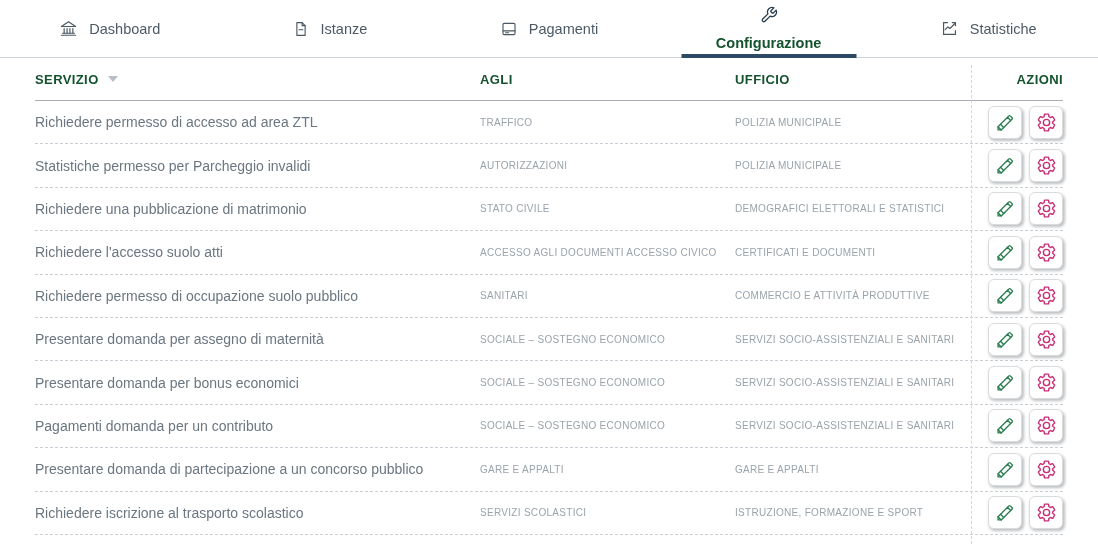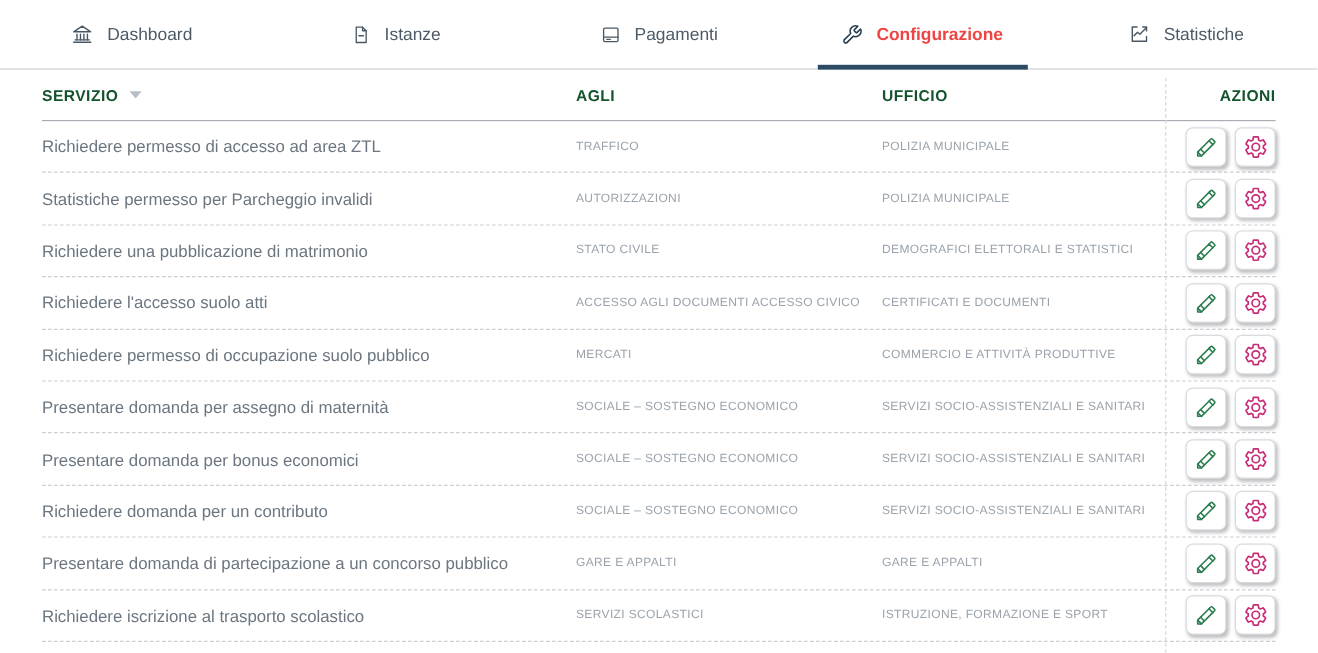--- a/index.html
+++ b/index.html
@@ -4,21 +4,21 @@
 <style>
   * { margin:0; padding:0; box-sizing:border-box; }
   html,body { width:1098px; height:544px; background:#ffffff; overflow:hidden;
               font-family:"Liberation Sans", sans-serif; }
 
   
   .nav { display:flex; height:58px; border-bottom:1px solid #cdd2d6; }
   .tab { flex:1; display:flex; align-items:center; justify-content:center; gap:11px;
          color:#4d5a66; font-size:14.5px; cursor:pointer; position:relative;text-align:right; }
   .tab .ticon { display:flex; align-items:center; }
-  .tab.active { color:#ef4444; font-weight:bold; }
+  .tab.active { color:#14532d; font-weight:bold;flex-direction:column; }
   .tab.active::after { content:""; position:absolute; bottom:-1px; left:50%;
          transform:translateX(-50%); width:175px; height:4px; background:#2c4a63; }
 
   
   .table-wrap { position:relative; margin:0 35px; }
   .v-divider { position:absolute; left:936px; top:7px; bottom:-486px; height:479px;
                border-left:1px dashed #d2d6da; }
   .thead { display:grid; grid-template-columns:445px 255px 237px 1fr; height:43px;
            align-items:center; border-bottom:1px solid #a8aeb4;
            color:#14532d; font-weight:bold; font-size:13px; letter-spacing:.4px; }
@@ -185,21 +185,21 @@
       <button class="action-btn">
         <svg width="21" height="21" viewBox="0 0 24 24" fill="none" stroke="#c72e76" stroke-width="1.6" stroke-linejoin="round">
           <path d="M19.14 12.94c.04-.3.06-.61.06-.94 0-.32-.02-.64-.07-.94l2.03-1.58c.18-.14.23-.41.12-.61l-1.92-3.32c-.12-.22-.37-.29-.59-.22l-2.39.96c-.5-.38-1.03-.7-1.62-.94l-.36-2.54c-.04-.24-.24-.41-.48-.41h-3.84c-.24 0-.43.17-.47.41L9.25 5.35c-.59.24-1.13.57-1.62.94l-2.39-.96c-.22-.08-.47 0-.59.22L2.74 8.87c-.12.21-.08.47.12.61l2.03 1.58c-.05.3-.09.63-.09.94s.02.64.07.94l-2.03 1.58c-.18.14-.23.41-.12.61l1.92 3.32c.12.22.37.29.59.22l2.39-.96c.5.38 1.03.7 1.62.94l.36 2.54c.05.24.24.41.48.41h3.84c.24 0 .44-.17.47-.41l.36-2.54c.59-.24 1.13-.56 1.62-.94l2.39.96c.22.08.47 0 .59-.22l1.92-3.32c.12-.22.07-.47-.12-.61l-2.01-1.58zM12 15.6c-1.98 0-3.6-1.62-3.6-3.6s1.62-3.6 3.6-3.6 3.6 1.62 3.6 3.6-1.62 3.6-3.6 3.6z"></path>
         </svg>
       </button>
     </div>
   </div>
 
   <div class="row">
     <div class="cell-servizio">Richiedere permesso di occupazione suolo pubblico</div>
-    <div class="cell-area">MERCATI</div>
+    <div class="cell-area">SANITARI</div>
     <div class="cell-ufficio">COMMERCIO E ATTIVITÀ PRODUTTIVE</div>
     <div class="cell-azioni">
       <button class="action-btn">
         <svg width="21" height="21" viewBox="0 0 24 24" fill="none" stroke="#2a7d4f" stroke-width="1.5" stroke-linecap="round" stroke-linejoin="round">
           <path d="M3.5 16.9V20.5h3.6L17.9 9.7l-3.6-3.6L3.5 16.9z"></path>
           <path d="M14.3 6.1l1.7-1.7c.4-.4 1-.4 1.4 0l2.2 2.2c.4.4.4 1 0 1.4l-1.7 1.7"></path>
           <path d="M6.3 14.1l3.6 3.6M3.5 16.9l3.6 3.6"></path>
         </svg>
       </button>
       <button class="action-btn">
@@ -244,21 +244,21 @@
       </button>
       <button class="action-btn">
         <svg width="21" height="21" viewBox="0 0 24 24" fill="none" stroke="#c72e76" stroke-width="1.6" stroke-linejoin="round">
           <path d="M19.14 12.94c.04-.3.06-.61.06-.94 0-.32-.02-.64-.07-.94l2.03-1.58c.18-.14.23-.41.12-.61l-1.92-3.32c-.12-.22-.37-.29-.59-.22l-2.39.96c-.5-.38-1.03-.7-1.62-.94l-.36-2.54c-.04-.24-.24-.41-.48-.41h-3.84c-.24 0-.43.17-.47.41L9.25 5.35c-.59.24-1.13.57-1.62.94l-2.39-.96c-.22-.08-.47 0-.59.22L2.74 8.87c-.12.21-.08.47.12.61l2.03 1.58c-.05.3-.09.63-.09.94s.02.64.07.94l-2.03 1.58c-.18.14-.23.41-.12.61l1.92 3.32c.12.22.37.29.59.22l2.39-.96c.5.38 1.03.7 1.62.94l.36 2.54c.05.24.24.41.48.41h3.84c.24 0 .44-.17.47-.41l.36-2.54c.59-.24 1.13-.56 1.62-.94l2.39.96c.22.08.47 0 .59-.22l1.92-3.32c.12-.22.07-.47-.12-.61l-2.01-1.58zM12 15.6c-1.98 0-3.6-1.62-3.6-3.6s1.62-3.6 3.6-3.6 3.6 1.62 3.6 3.6-1.62 3.6-3.6 3.6z"></path>
         </svg>
       </button>
     </div>
   </div>
 
   <div class="row">
-    <div class="cell-servizio">Richiedere domanda per un contributo</div>
+    <div class="cell-servizio">Pagamenti domanda per un contributo</div>
     <div class="cell-area">SOCIALE – SOSTEGNO ECONOMICO</div>
     <div class="cell-ufficio">SERVIZI SOCIO-ASSISTENZIALI E SANITARI</div>
     <div class="cell-azioni">
       <button class="action-btn">
         <svg width="21" height="21" viewBox="0 0 24 24" fill="none" stroke="#2a7d4f" stroke-width="1.5" stroke-linecap="round" stroke-linejoin="round">
           <path d="M3.5 16.9V20.5h3.6L17.9 9.7l-3.6-3.6L3.5 16.9z"></path>
           <path d="M14.3 6.1l1.7-1.7c.4-.4 1-.4 1.4 0l2.2 2.2c.4.4.4 1 0 1.4l-1.7 1.7"></path>
           <path d="M6.3 14.1l3.6 3.6M3.5 16.9l3.6 3.6"></path>
         </svg>
       </button>

